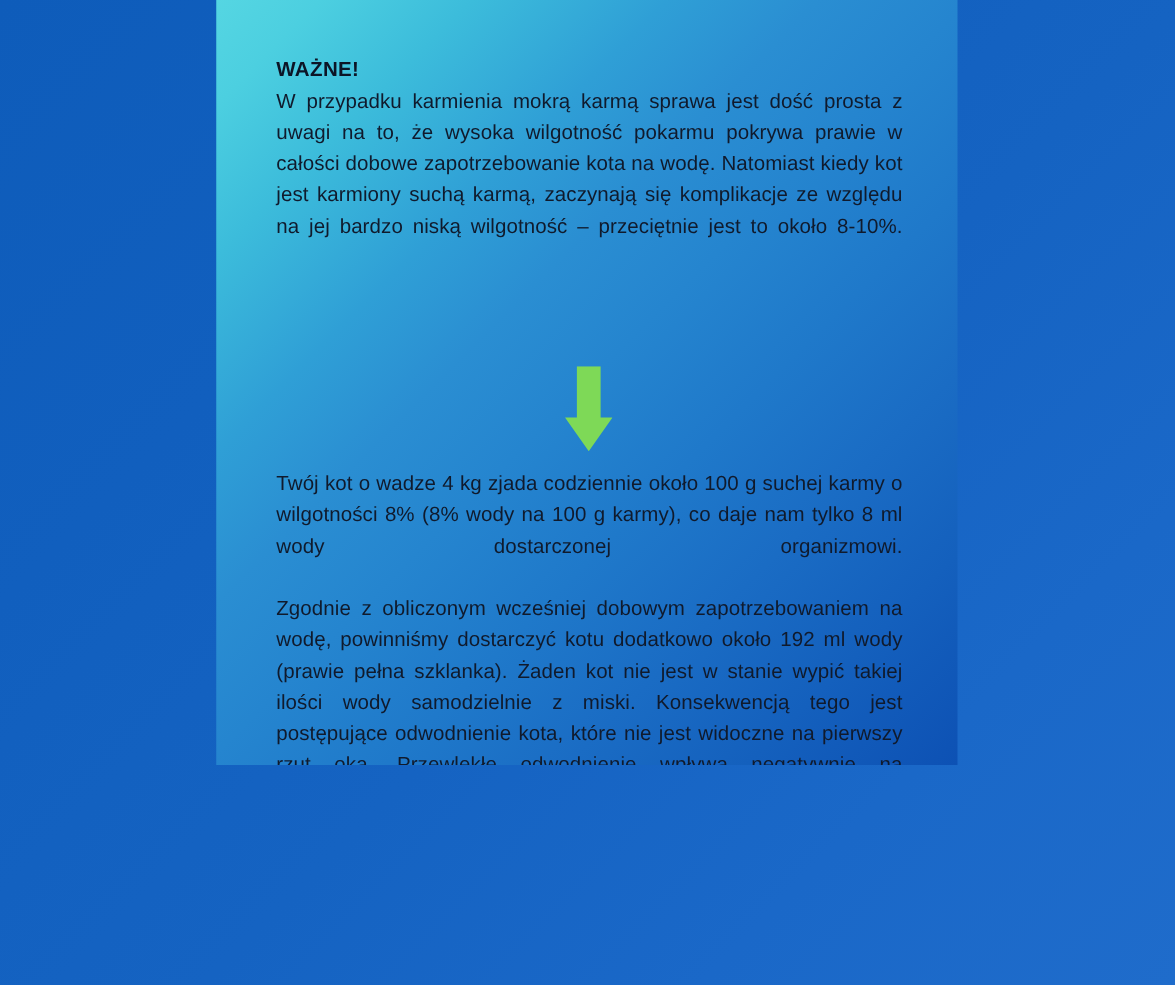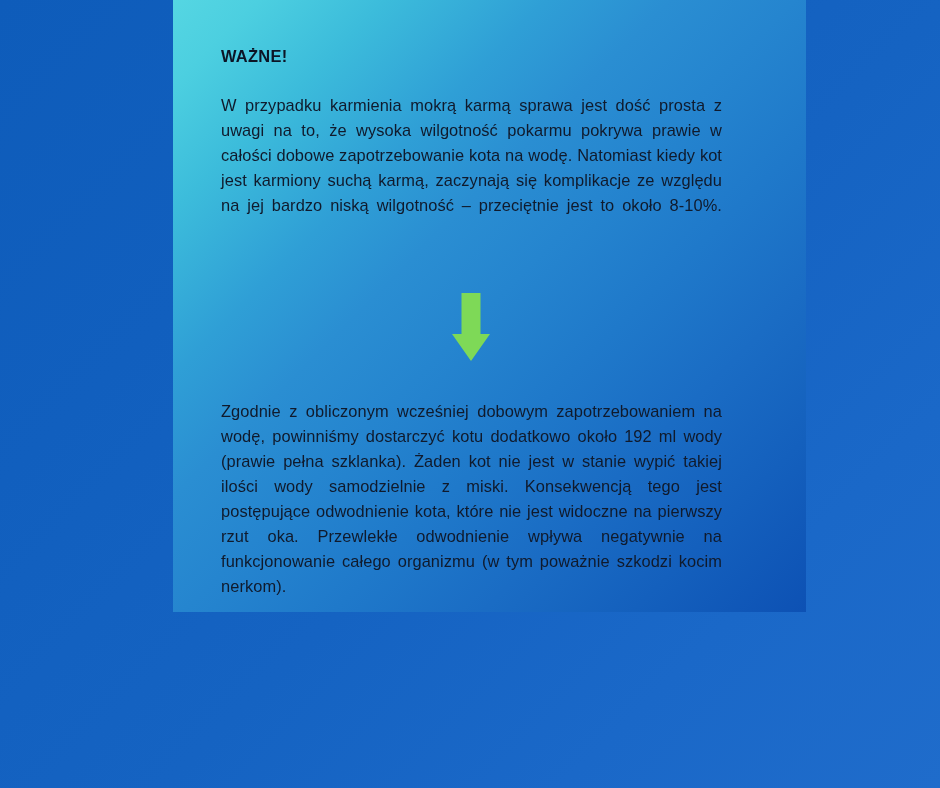--- a/index.html
+++ b/index.html
@@ -36,21 +36,20 @@
                 #4ccfe0 7%,
                 #3cbcdb 17%,
                 #2f9fd6 30%,
                 #2a8ed2 40%,
                 #2585cf 50%,
                 #1f79ca 62%,
                 #1a6cc4 74%,
                 #1460bd 86%,
                 #0d51b4 100%);
     overflow: hidden;
-    padding-left: 40px;
   }
 
   
   #content {
     position: absolute;
     left: 48px;          
     top: 0;
     width: 501px;        
     height: 788px;
   }
@@ -92,21 +91,20 @@
   #block-example {
     position: absolute;
     top: 375px;
     left: 0;
     width: 501px;
   }
 
   
   .para.justify-all {
     text-align: justify;
-    margin-top: 24px;
   }
   .para.justify-all::after {
     content: "";
     display: inline-block;
     width: 100%;
   }
 
   
   #arrow-wrap {
     position: absolute;
@@ -144,20 +142,21 @@
 
     <div id="content">
 
       <div id="block-important">
         <p class="heading">WAŻNE!</p>
         <p class="para justify-all">W przypadku karmienia mokrą karmą sprawa jest dość prosta z uwagi na to, że wysoka wilgotność pokarmu pokrywa prawie w całości dobowe zapotrzebowanie kota na wodę. Natomiast kiedy kot jest karmiony suchą karmą, zaczynają się komplikacje ze względu na jej bardzo niską wilgotność – przeciętnie jest to około 8-10%.</p>
       </div>
 
 
       <div id="block-example">
+        <p class="para justify-all">Twój kot o wadze 4 kg zjada codziennie około 100 g suchej karmy o wilgotności 8% (8% wody na 100 g karmy), co daje nam tylko 8 ml wody dostarczonej organizmowi.</p>
         <p class="para justify-all">Zgodnie z obliczonym wcześniej dobowym zapotrzebowaniem na wodę, powinniśmy dostarczyć kotu dodatkowo około 192 ml wody (prawie pełna szklanka). Żaden kot nie jest w stanie wypić takiej ilości wody samodzielnie z miski. Konsekwencją tego jest postępujące odwodnienie kota, które nie jest widoczne na pierwszy rzut oka. Przewlekłe odwodnienie wpływa negatywnie na funkcjonowanie całego organizmu (w tym poważnie szkodzi kocim nerkom).</p>
       </div>
 
     </div>
 
     <div id="arrow-wrap">
       <svg viewBox="0 0 38 68" xmlns="http://www.w3.org/2000/svg">
         <polygon points="9.5,0 28.5,0 28.5,41 38,41 19,68 0,41 9.5,41" fill="#7ed957"></polygon>
       </svg>
     </div>

